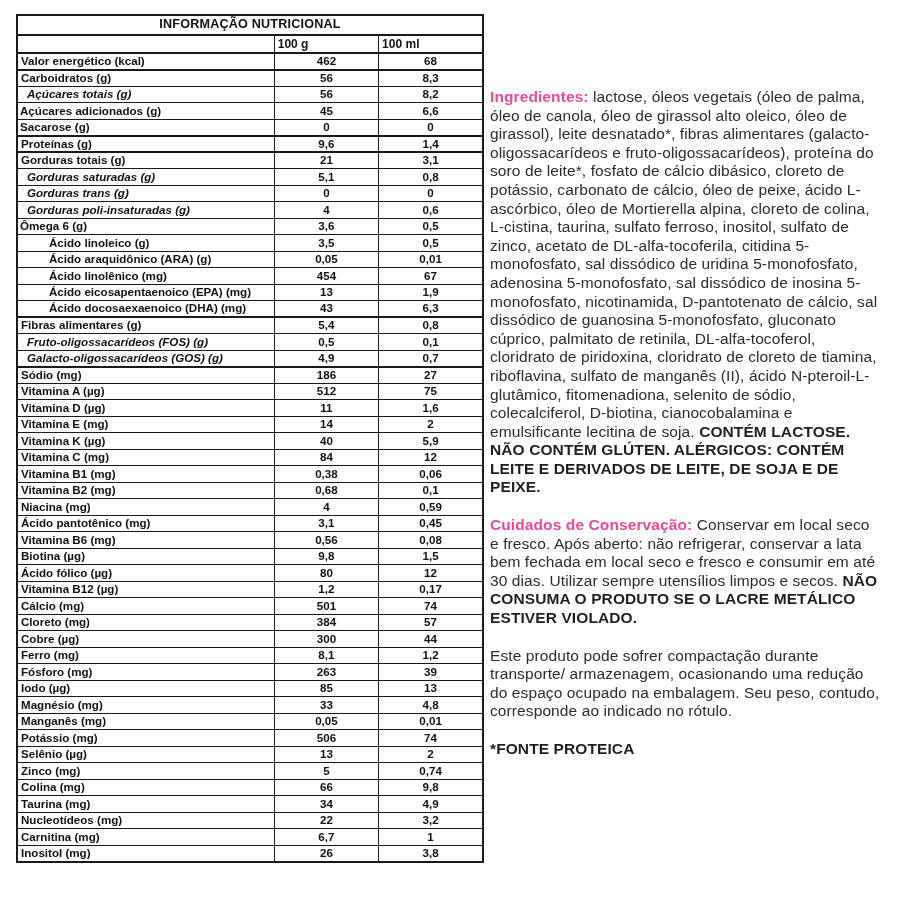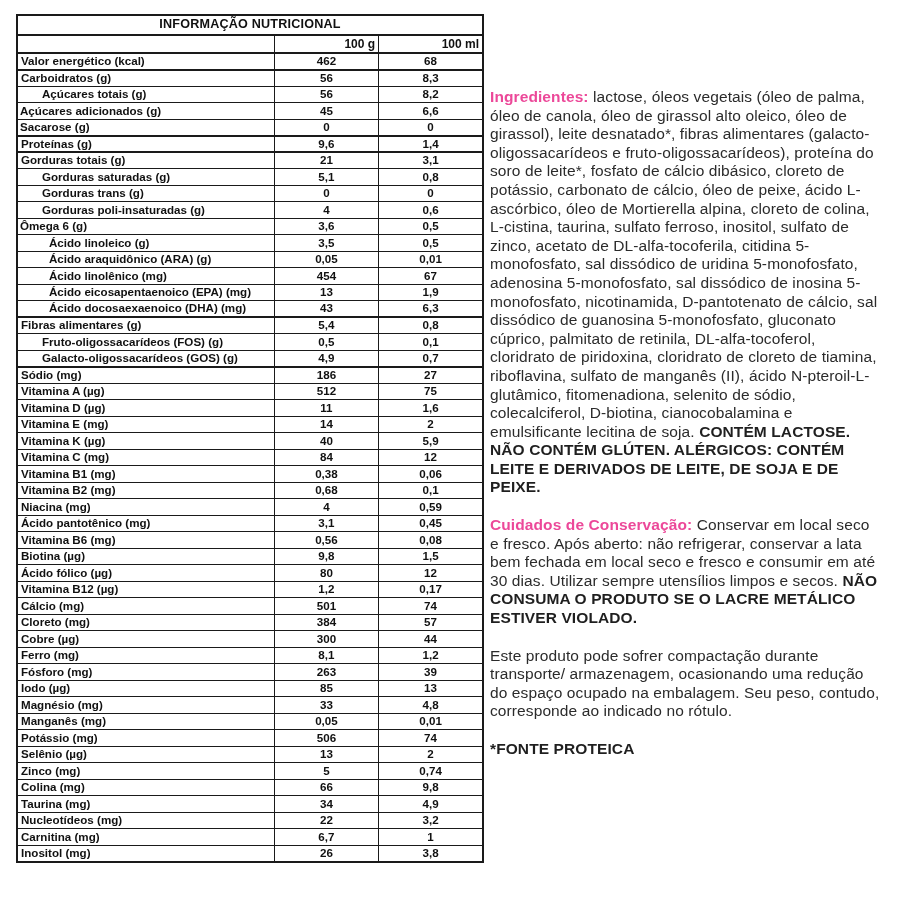--- a/index.html
+++ b/index.html
@@ -39,29 +39,29 @@
   }
   .nutri-table tr.title-row td {
     border-bottom: 2px solid #1a1a1a;
     text-align: center;
     font-size: 12.6px;
     height: 20px;
     letter-spacing: 0.2px;
   }
   .nutri-table tr.colhead-row td {
     border-bottom: 2px solid #1a1a1a;
-    text-align: right;
+    text-align: left;
     font-size: 12px;
     height: 18px;
     margin-left: 28px;
   }
   .nutri-table td.label { text-align: left; }
   .nutri-table td.val   { text-align: center; }
 
-  .nutri-table tr.indent-1 td.label { padding-left: 24px; }
+  .nutri-table tr.indent-1 td.label { padding-left: 9px; font-style: italic; }
   .nutri-table tr.indent-2 td.label { padding-left: 2px; }
   .nutri-table tr.indent-3 td.label { padding-left: 31px; }
   .nutri-table tr.group td { border-top: 2px solid #1a1a1a; }
 
   
   .text-panel {
     position: absolute;
     left: 490px; top: 88px;
     width: 392px;
     color: #2b2b2b;

